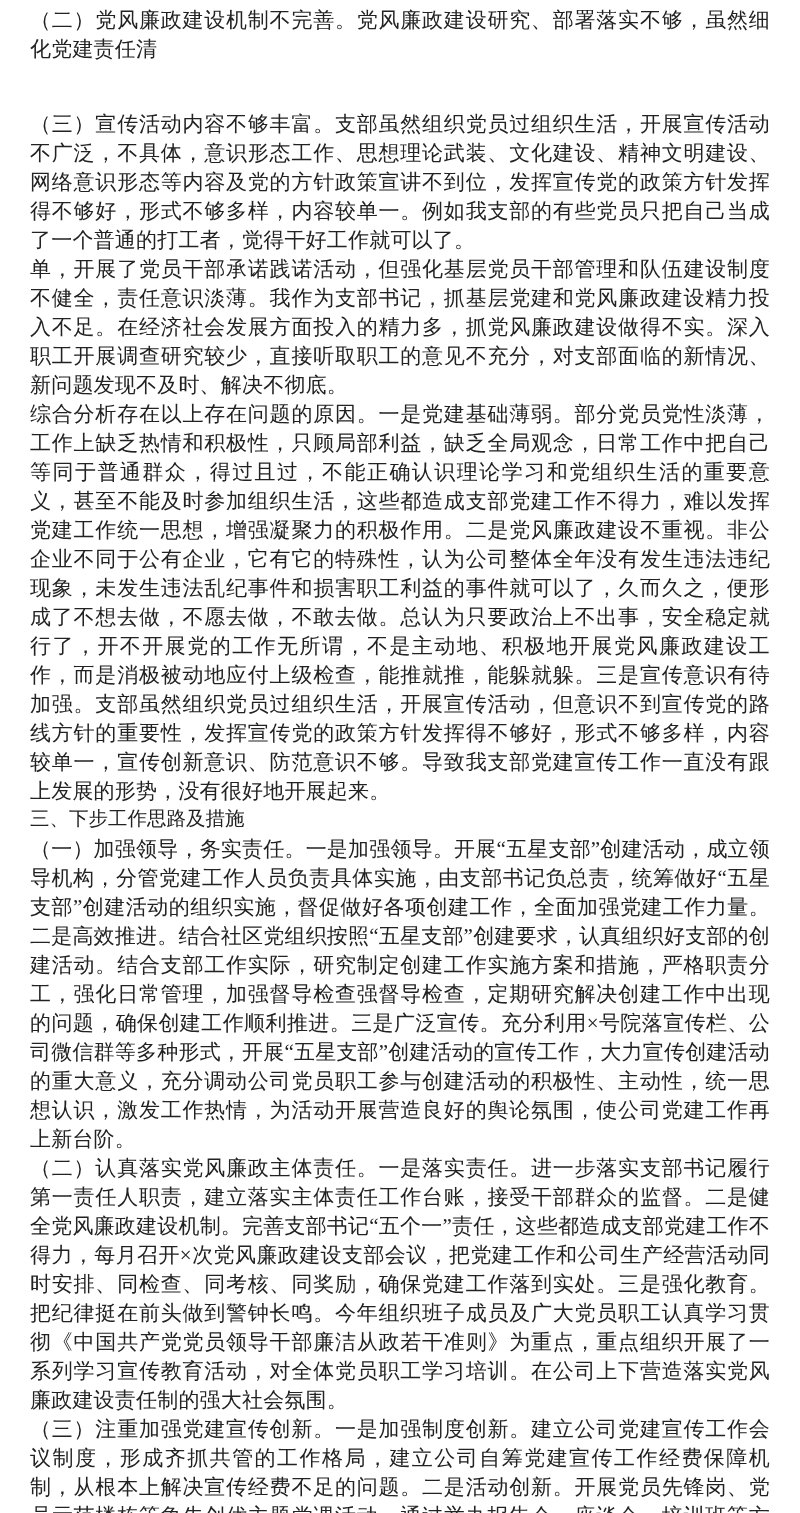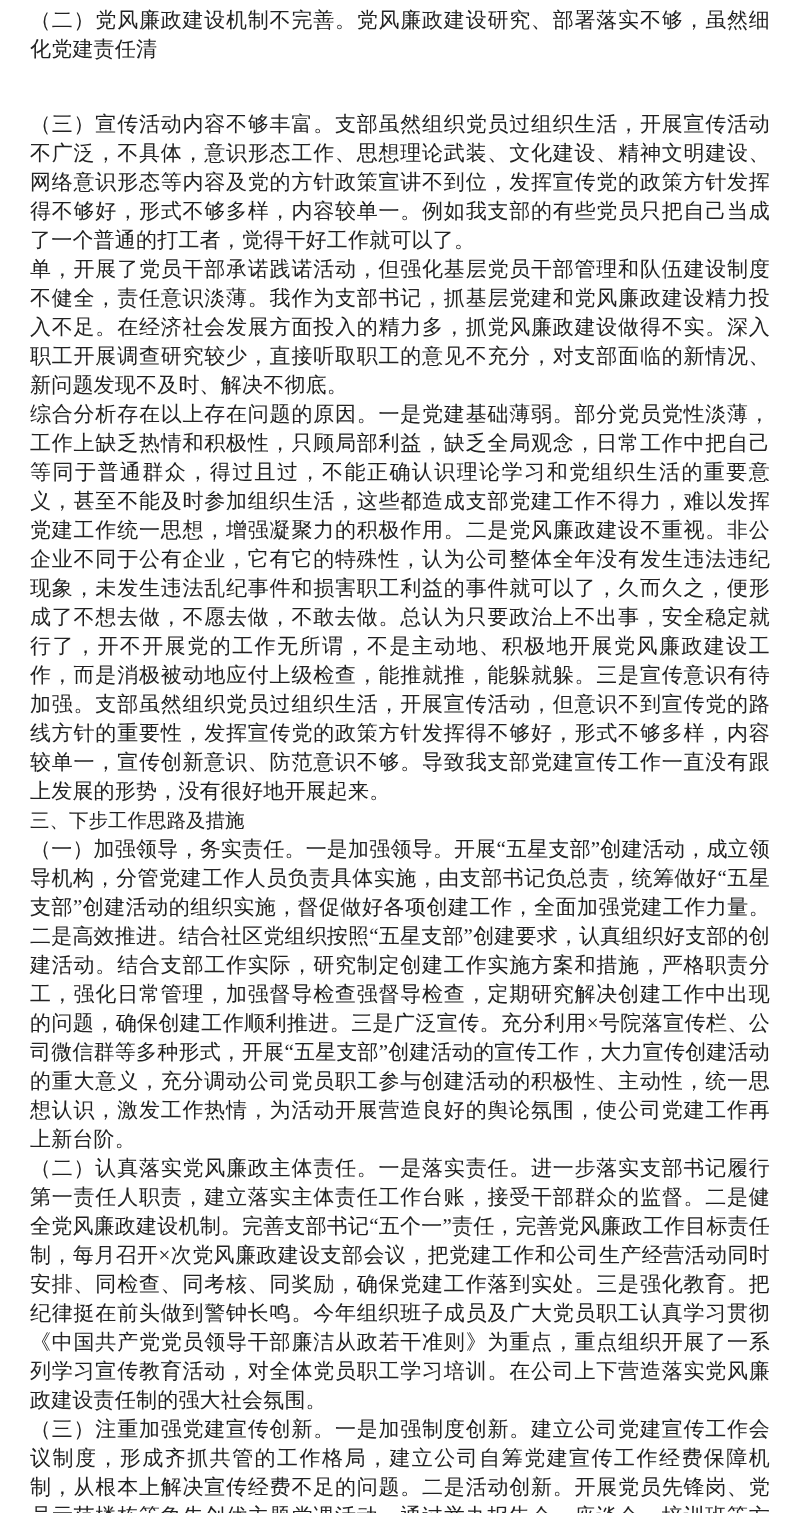--- a/index.html
+++ b/index.html
@@ -29,20 +29,21 @@
     word-break: break-all;
   }
   .page-gap {
     height: 46px;
   }
   .section-heading {
     margin: 0;
     font-size: 19.5px;
     line-height: 29px;
     text-align: left;
+    font-family: Liberation Mono, monospace;
   }
 </style>
 </head>
 <body>
 
 <div class="page">
 
   <p class="doc-line">（二）党风廉政建设机制不完善。党风廉政建设研究、部署落实不够，虽然细化党建责任清</p>
 
   <div class="page-gap"></div>
@@ -50,17 +51,17 @@
   <p class="doc-para">（三）宣传活动内容不够丰富。支部虽然组织党员过组织生活，开展宣传活动不广泛，不具体，意识形态工作、思想理论武装、文化建设、精神文明建设、网络意识形态等内容及党的方针政策宣讲不到位，发挥宣传党的政策方针发挥得不够好，形式不够多样，内容较单一。例如我支部的有些党员只把自己当成了一个普通的打工者，觉得干好工作就可以了。</p>
 
   <p class="doc-para">单，开展了党员干部承诺践诺活动，但强化基层党员干部管理和队伍建设制度不健全，责任意识淡薄。我作为支部书记，抓基层党建和党风廉政建设精力投入不足。在经济社会发展方面投入的精力多，抓党风廉政建设做得不实。深入职工开展调查研究较少，直接听取职工的意见不充分，对支部面临的新情况、新问题发现不及时、解决不彻底。</p>
 
   <p class="doc-para">综合分析存在以上存在问题的原因。一是党建基础薄弱。部分党员党性淡薄，工作上缺乏热情和积极性，只顾局部利益，缺乏全局观念，日常工作中把自己等同于普通群众，得过且过，不能正确认识理论学习和党组织生活的重要意义，甚至不能及时参加组织生活，这些都造成支部党建工作不得力，难以发挥党建工作统一思想，增强凝聚力的积极作用。二是党风廉政建设不重视。非公企业不同于公有企业，它有它的特殊性，认为公司整体全年没有发生违法违纪现象，未发生违法乱纪事件和损害职工利益的事件就可以了，久而久之，便形成了不想去做，不愿去做，不敢去做。总认为只要政治上不出事，安全稳定就行了，开不开展党的工作无所谓，不是主动地、积极地开展党风廉政建设工作，而是消极被动地应付上级检查，能推就推，能躲就躲。三是宣传意识有待加强。支部虽然组织党员过组织生活，开展宣传活动，但意识不到宣传党的路线方针的重要性，发挥宣传党的政策方针发挥得不够好，形式不够多样，内容较单一，宣传创新意识、防范意识不够。导致我支部党建宣传工作一直没有跟上发展的形势，没有很好地开展起来。</p>
 
   <p class="section-heading">三、下步工作思路及措施</p>
 
   <p class="doc-para">（一）加强领导，务实责任。一是加强领导。开展“五星支部”创建活动，成立领导机构，分管党建工作人员负责具体实施，由支部书记负总责，统筹做好“五星支部”创建活动的组织实施，督促做好各项创建工作，全面加强党建工作力量。二是高效推进。结合社区党组织按照“五星支部”创建要求，认真组织好支部的创建活动。结合支部工作实际，研究制定创建工作实施方案和措施，严格职责分工，强化日常管理，加强督导检查强督导检查，定期研究解决创建工作中出现的问题，确保创建工作顺利推进。三是广泛宣传。充分利用×号院落宣传栏、公司微信群等多种形式，开展“五星支部”创建活动的宣传工作，大力宣传创建活动的重大意义，充分调动公司党员职工参与创建活动的积极性、主动性，统一思想认识，激发工作热情，为活动开展营造良好的舆论氛围，使公司党建工作再上新台阶。</p>
 
-  <p class="doc-para">（二）认真落实党风廉政主体责任。一是落实责任。进一步落实支部书记履行第一责任人职责，建立落实主体责任工作台账，接受干部群众的监督。二是健全党风廉政建设机制。完善支部书记“五个一”责任，完善党风廉政工作目标责任制，每月召开×次党风廉政建设支部会议，把党建工作和公司生产经营活动同时安排、同检查、同考核、同奖励，确保党建工作落到实处。三是强化教育。把纪律挺在前头做到警钟长鸣。今年组织班子成员及广大党员职工认真学习贯彻《中国共产党党员领导干部廉洁从政若干准则》为重点，重点组织开展了一系列学习宣传教育活动，对全体党员职工学习培训。在公司上下营造落实党风廉政建设责任制的强大社会氛围。</p>
+  <p class="doc-para">（二）认真落实党风廉政主体责任。一是落实责任。进一步落实支部书记履行第一责任人职责，建立落实主体责任工作台账，接受干部群众的监督。二是健全党风廉政建设机制。完善支部书记“五个一”责任，这些都造成支部党建工作不得力，每月召开×次党风廉政建设支部会议，把党建工作和公司生产经营活动同时安排、同检查、同考核、同奖励，确保党建工作落到实处。三是强化教育。把纪律挺在前头做到警钟长鸣。今年组织班子成员及广大党员职工认真学习贯彻《中国共产党党员领导干部廉洁从政若干准则》为重点，重点组织开展了一系列学习宣传教育活动，对全体党员职工学习培训。在公司上下营造落实党风廉政建设责任制的强大社会氛围。</p>
 
   <p class="doc-para">（三）注重加强党建宣传创新。一是加强制度创新。建立公司党建宣传工作会议制度，形成齐抓共管的工作格局，建立公司自筹党建宣传工作经费保障机制，从根本上解决宣传经费不足的问题。二是活动创新。开展党员先锋岗、党员示范楼栋等争先创优主题党课活动，通过举办报告会、座谈会、培训班等方式，邀请先进典型讲党课，以亲身经历、切身感受宣讲，引导党员冲在企业发展第一线，从而支部的战斗堡垒作用得以体现。三是加强平台创新。计划组建开通公司党建群和党建网，推动干部职工在学习强国平台了解时事政治，充分发挥平</p>
 
 </div>
 
 </body></html>

